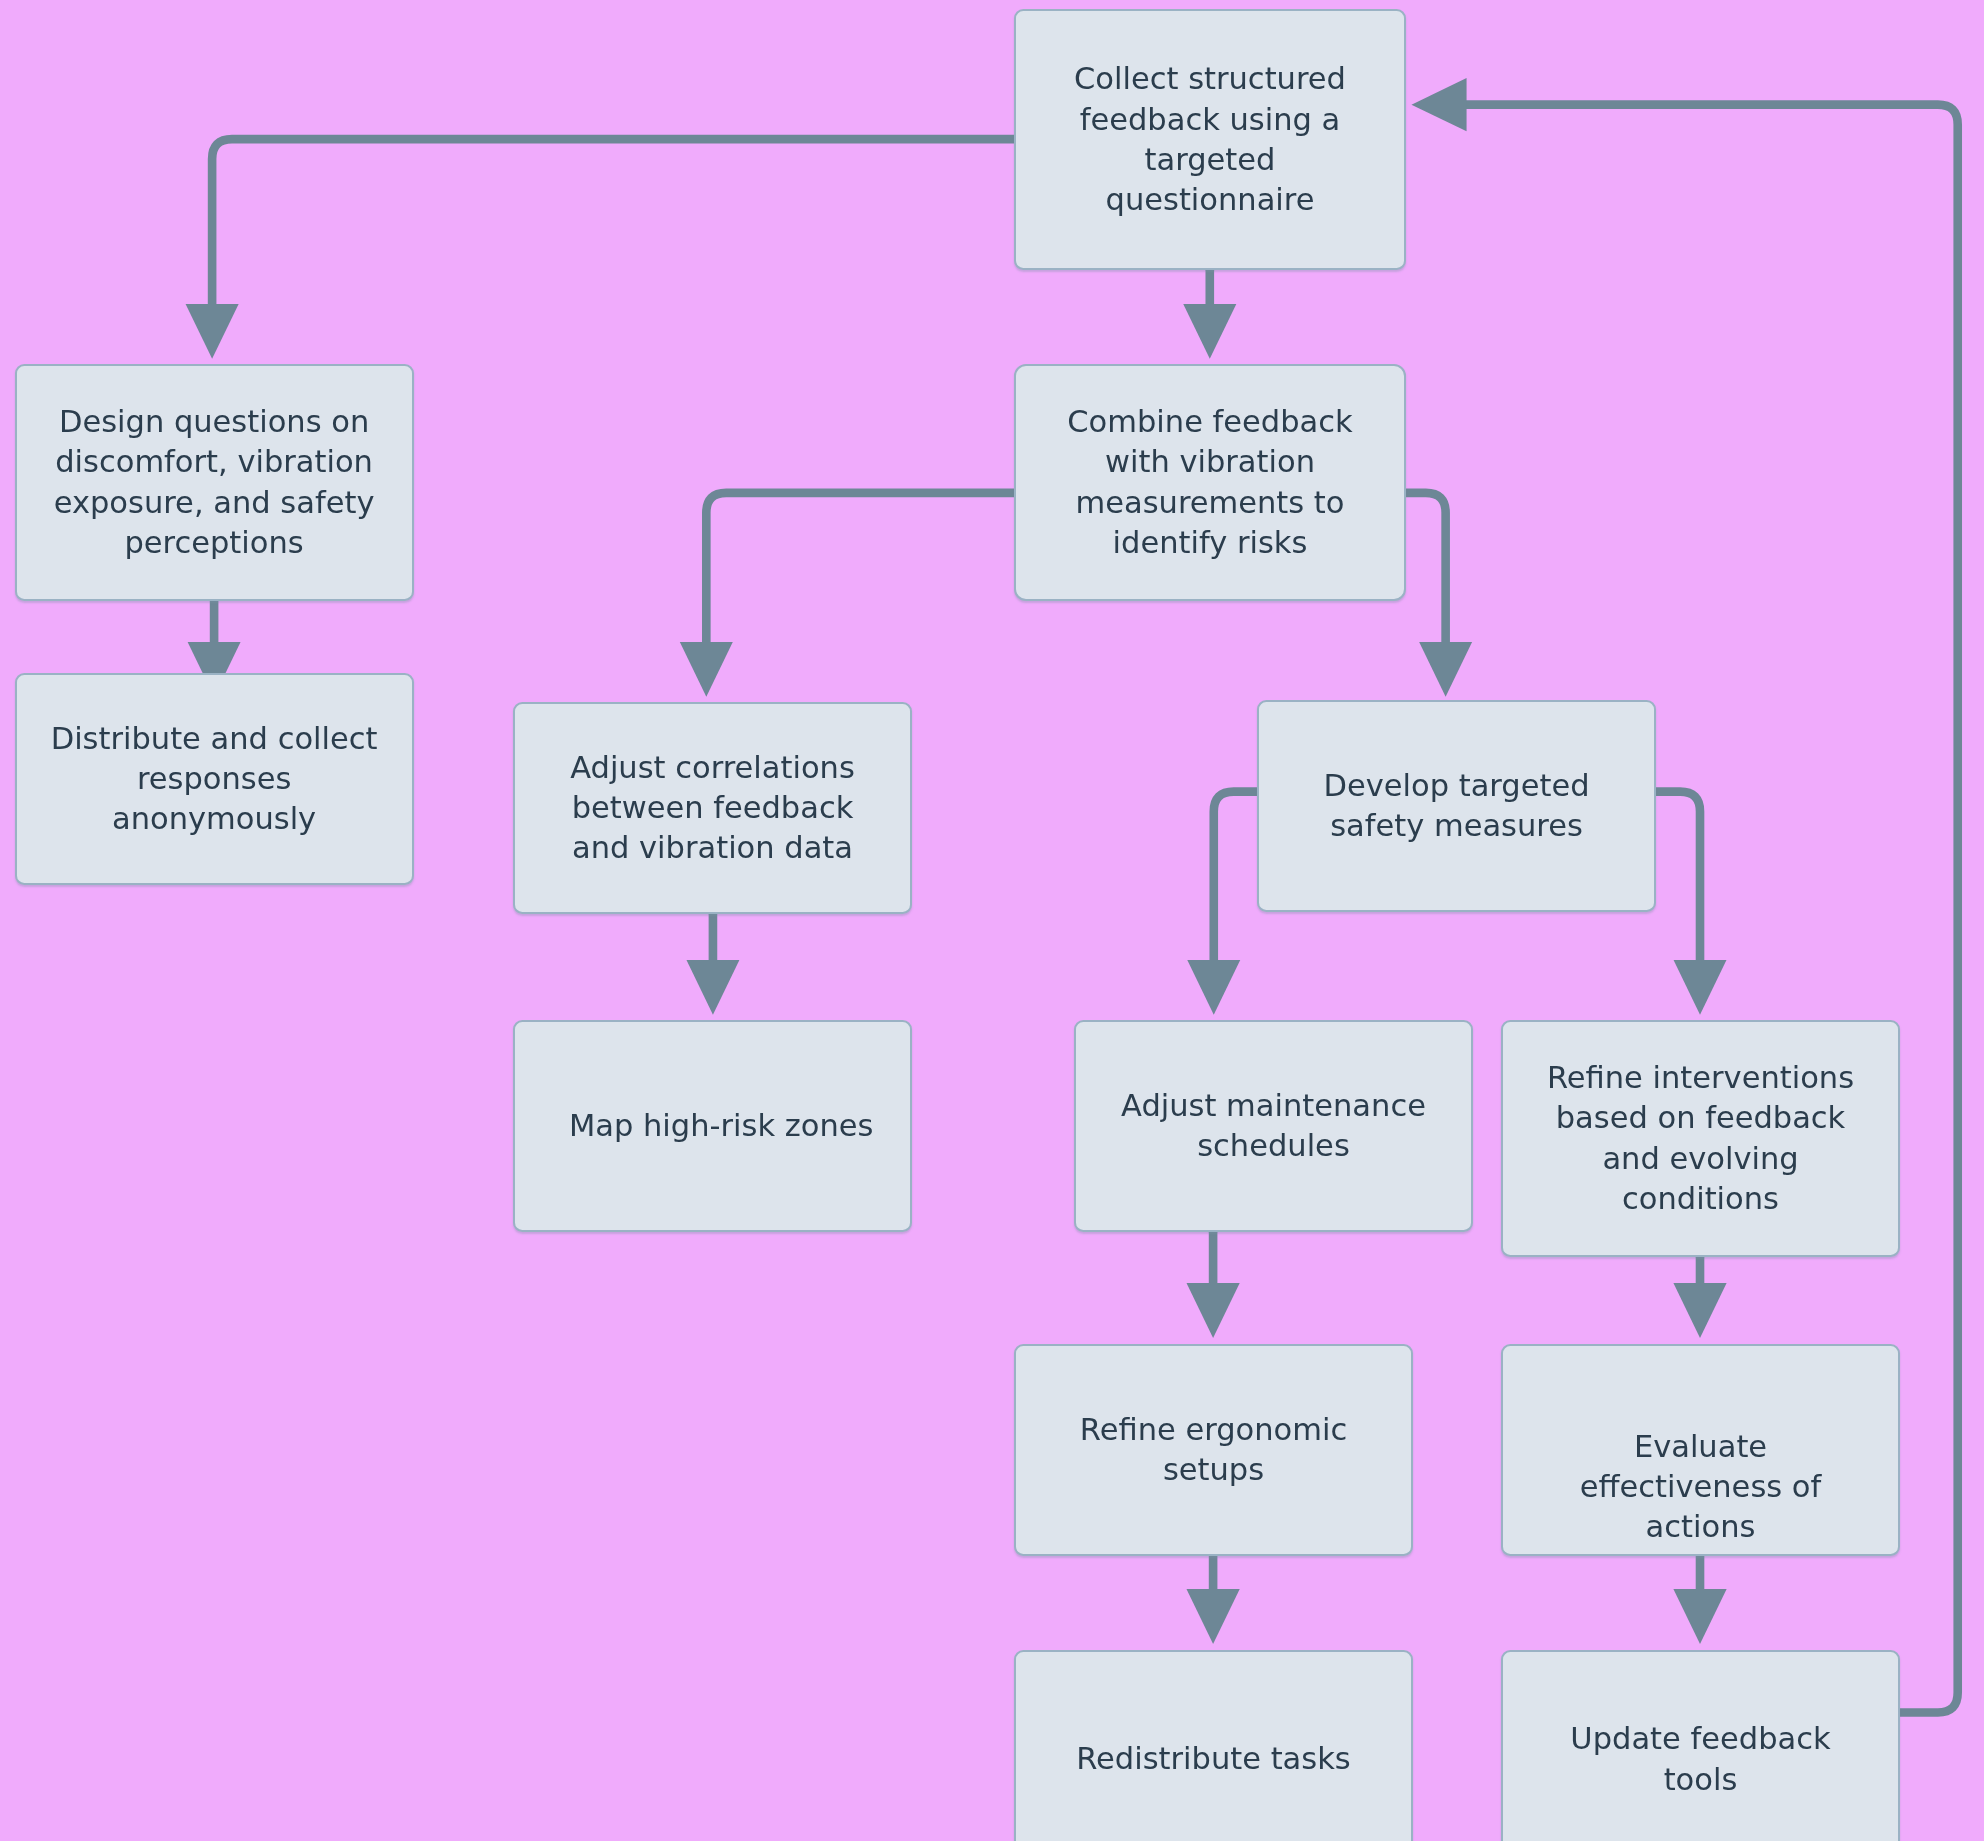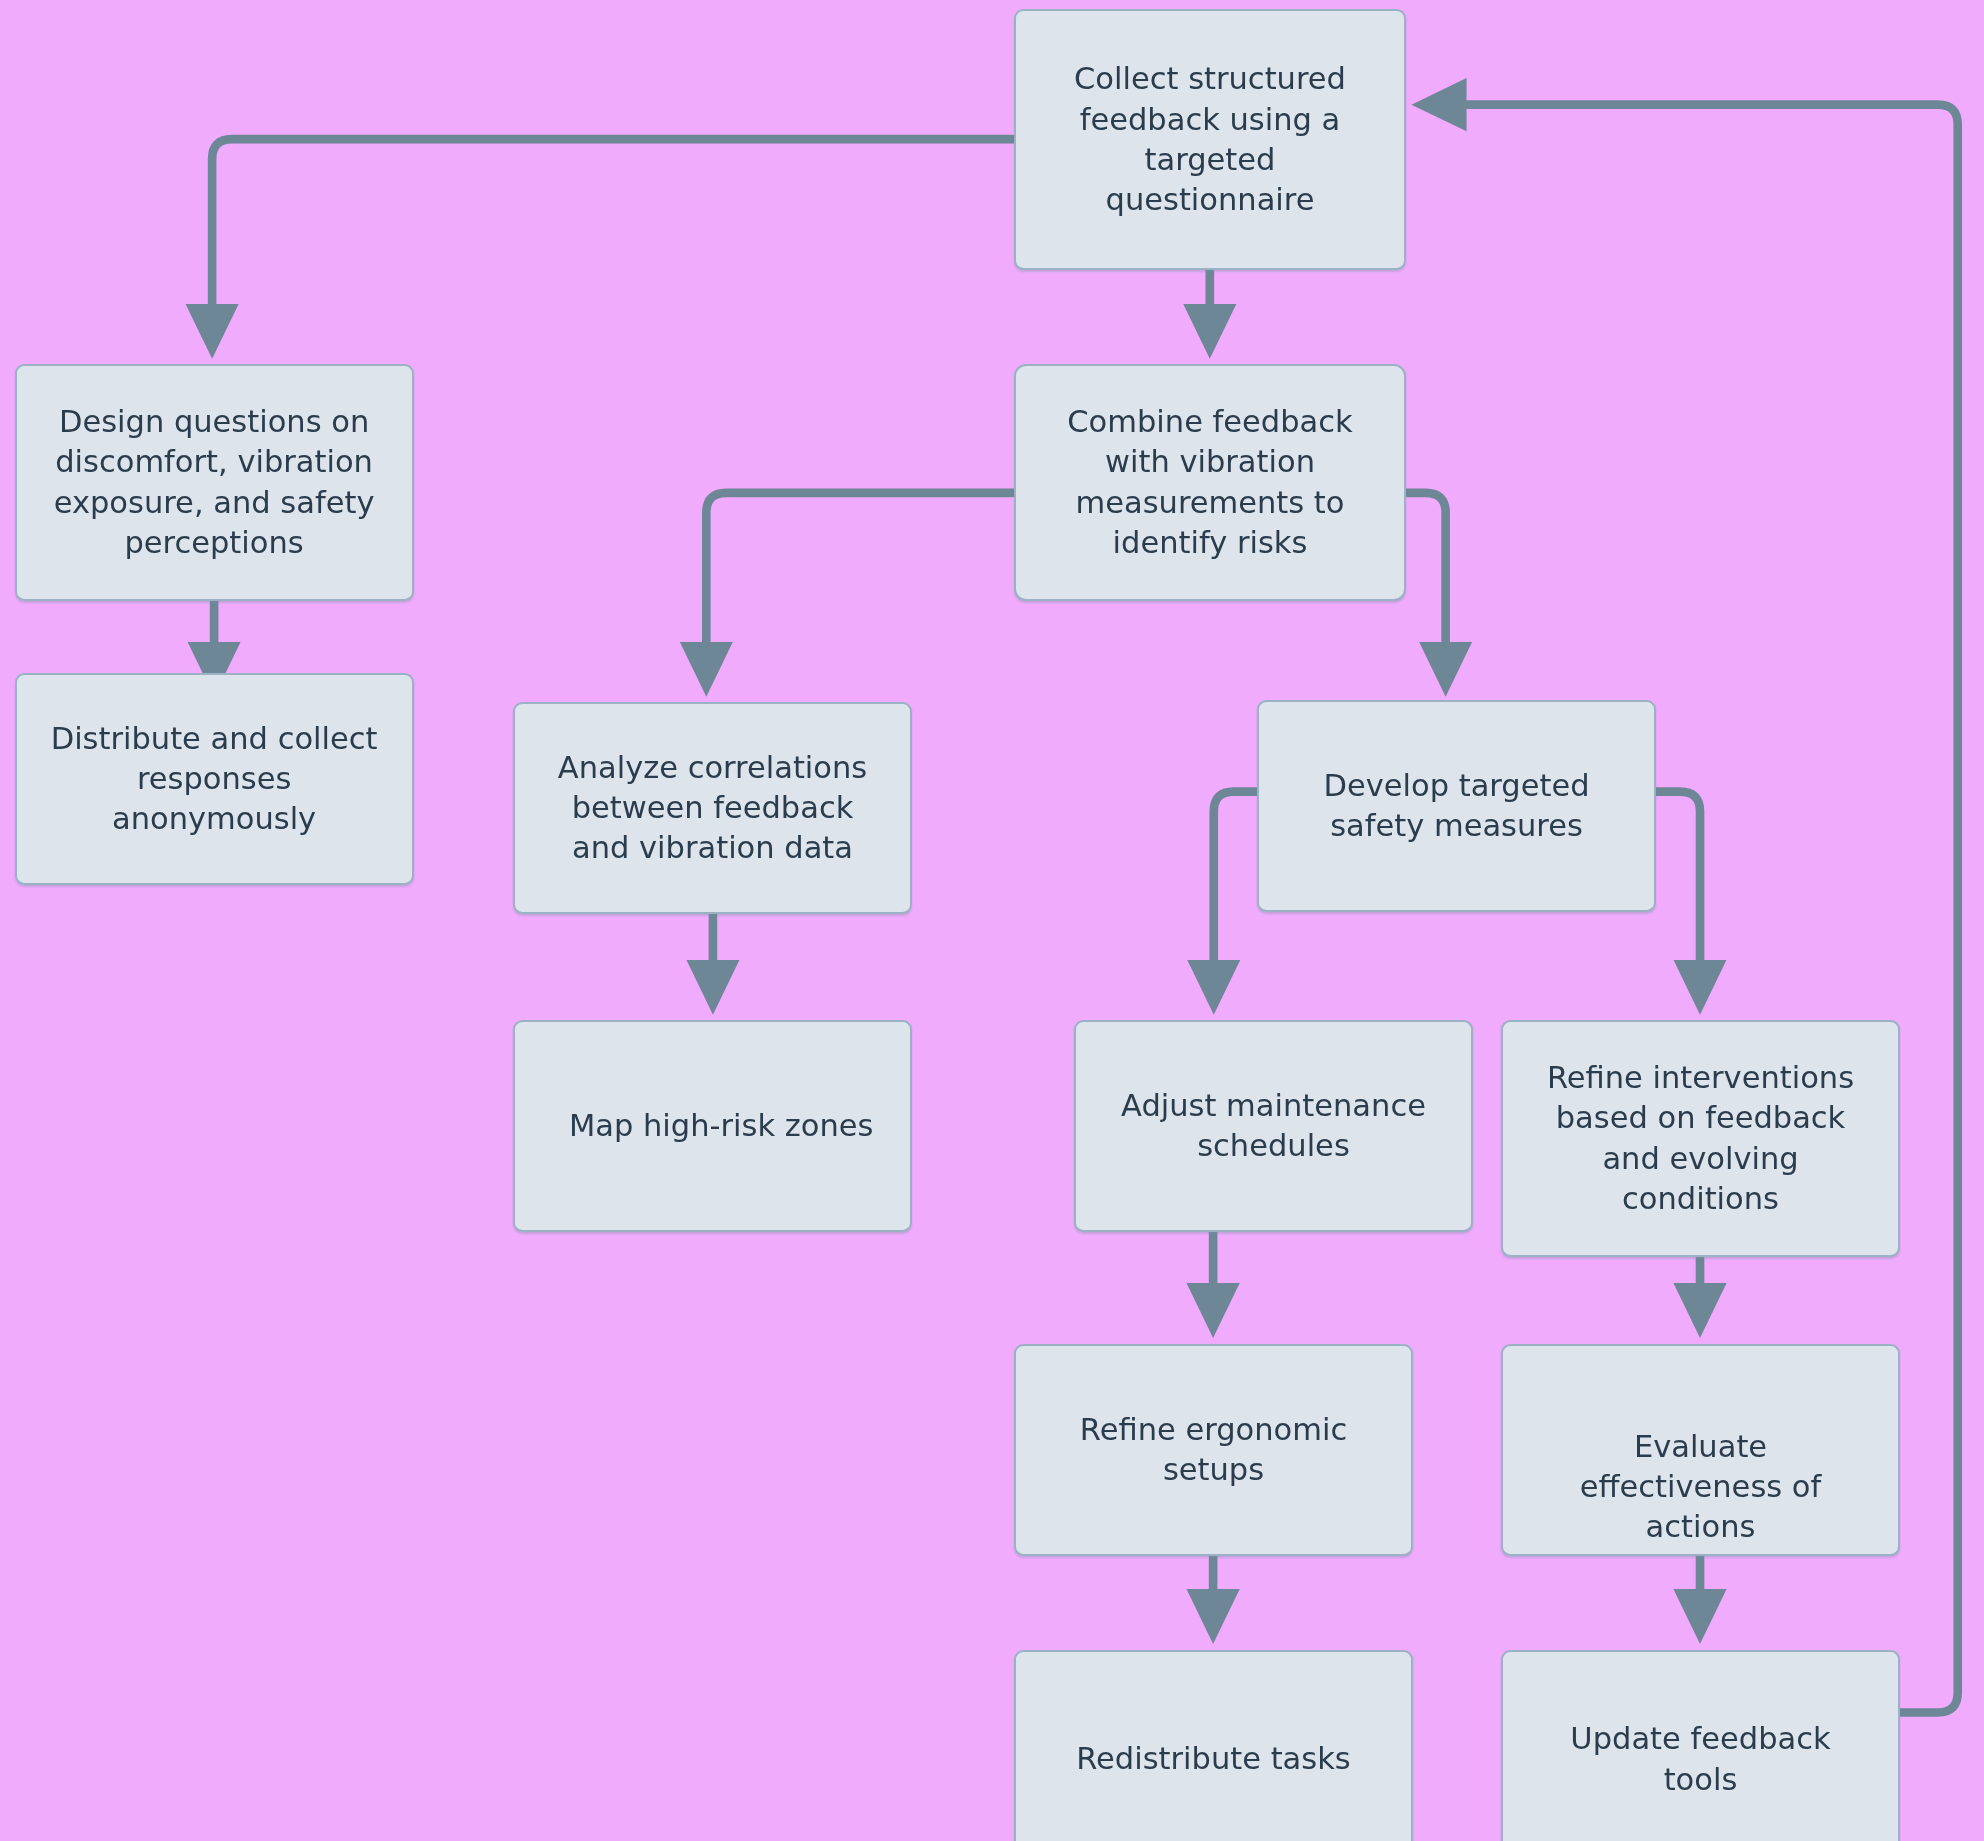--- a/index.html
+++ b/index.html
@@ -110,21 +110,21 @@
   </div>
 
   <div class="node" style="left:1014px; top:364px; width:392px; height:237px;border-radius:12px;">
     <span class="label">Combine feedback
 with vibration
 measurements to
 identify risks</span>
   </div>
 
   <div class="node" style="left:513px; top:702px; width:399px; height:212px;">
-    <span class="label">Analyze correlations
+    <span class="label">Adjust correlations
 between feedback
 and vibration data</span>
   </div>
 
   <div class="node" style="left:513px; top:1020px; width:399px; height:212px;padding-left:32px;">
     <span class="label">Map high-risk zones</span>
   </div>
 
   <div class="node" style="left:1257px; top:700px; width:399px; height:212px;">
     <span class="label">Develop targeted

